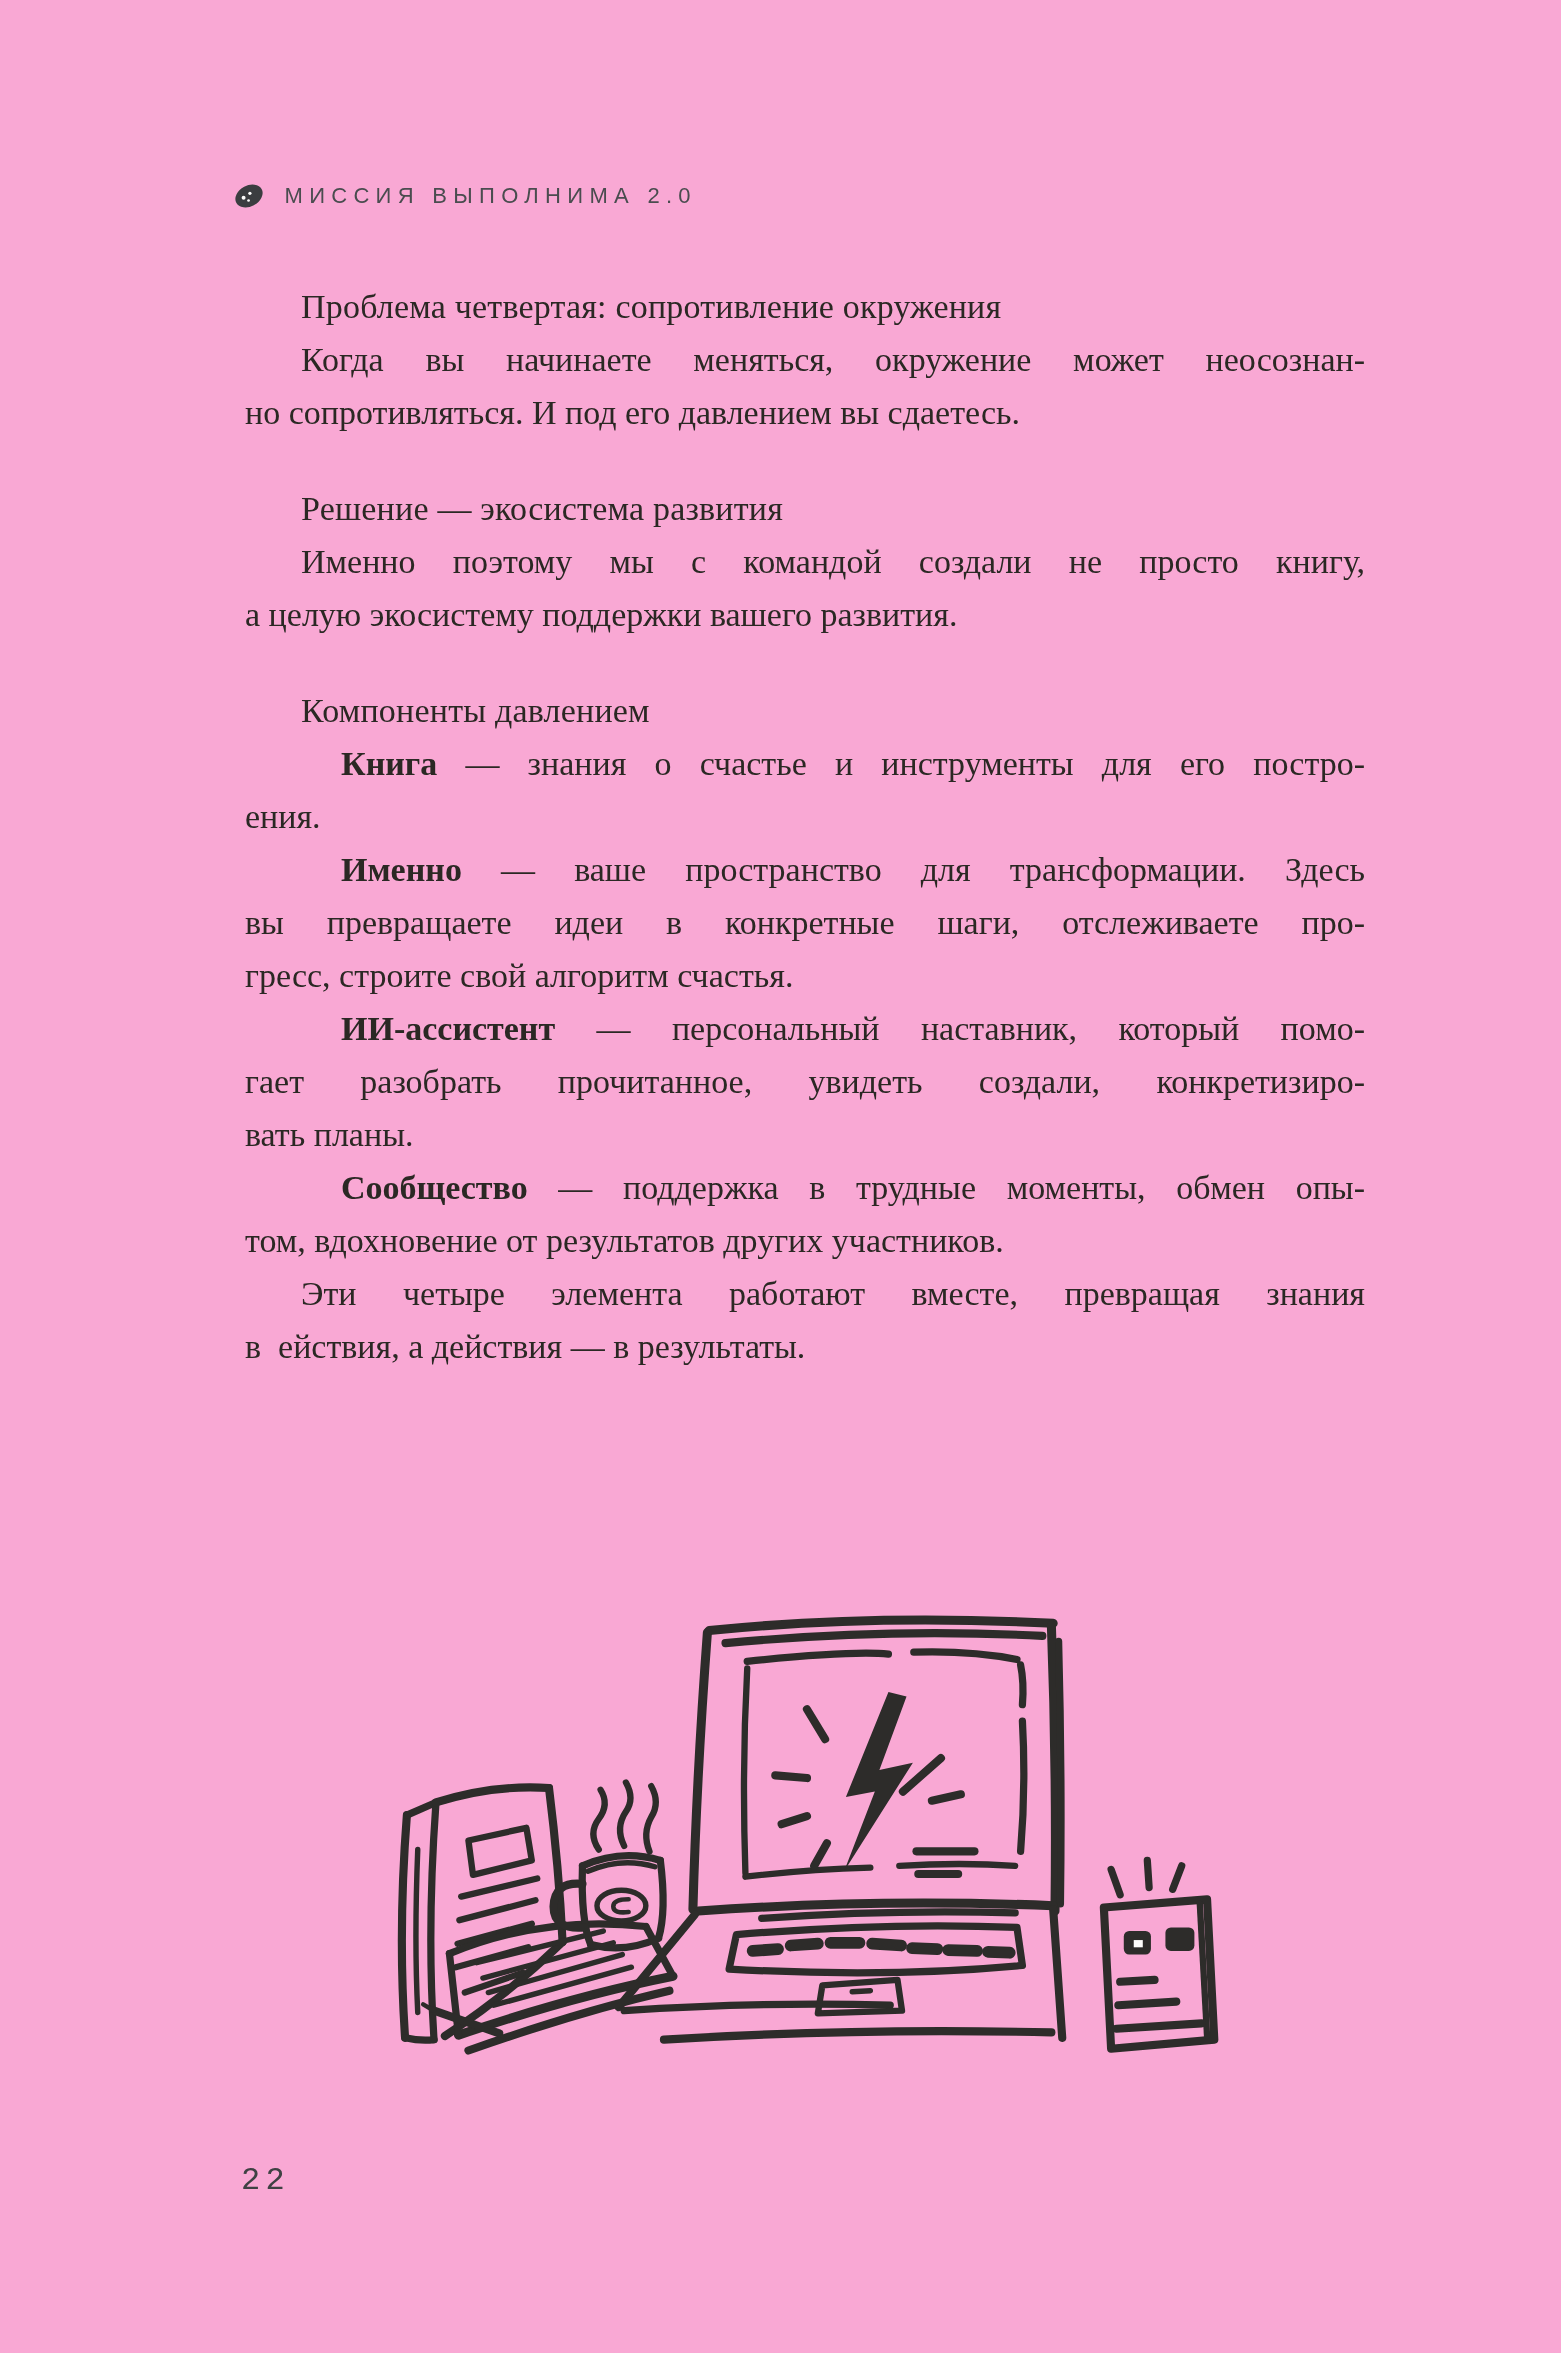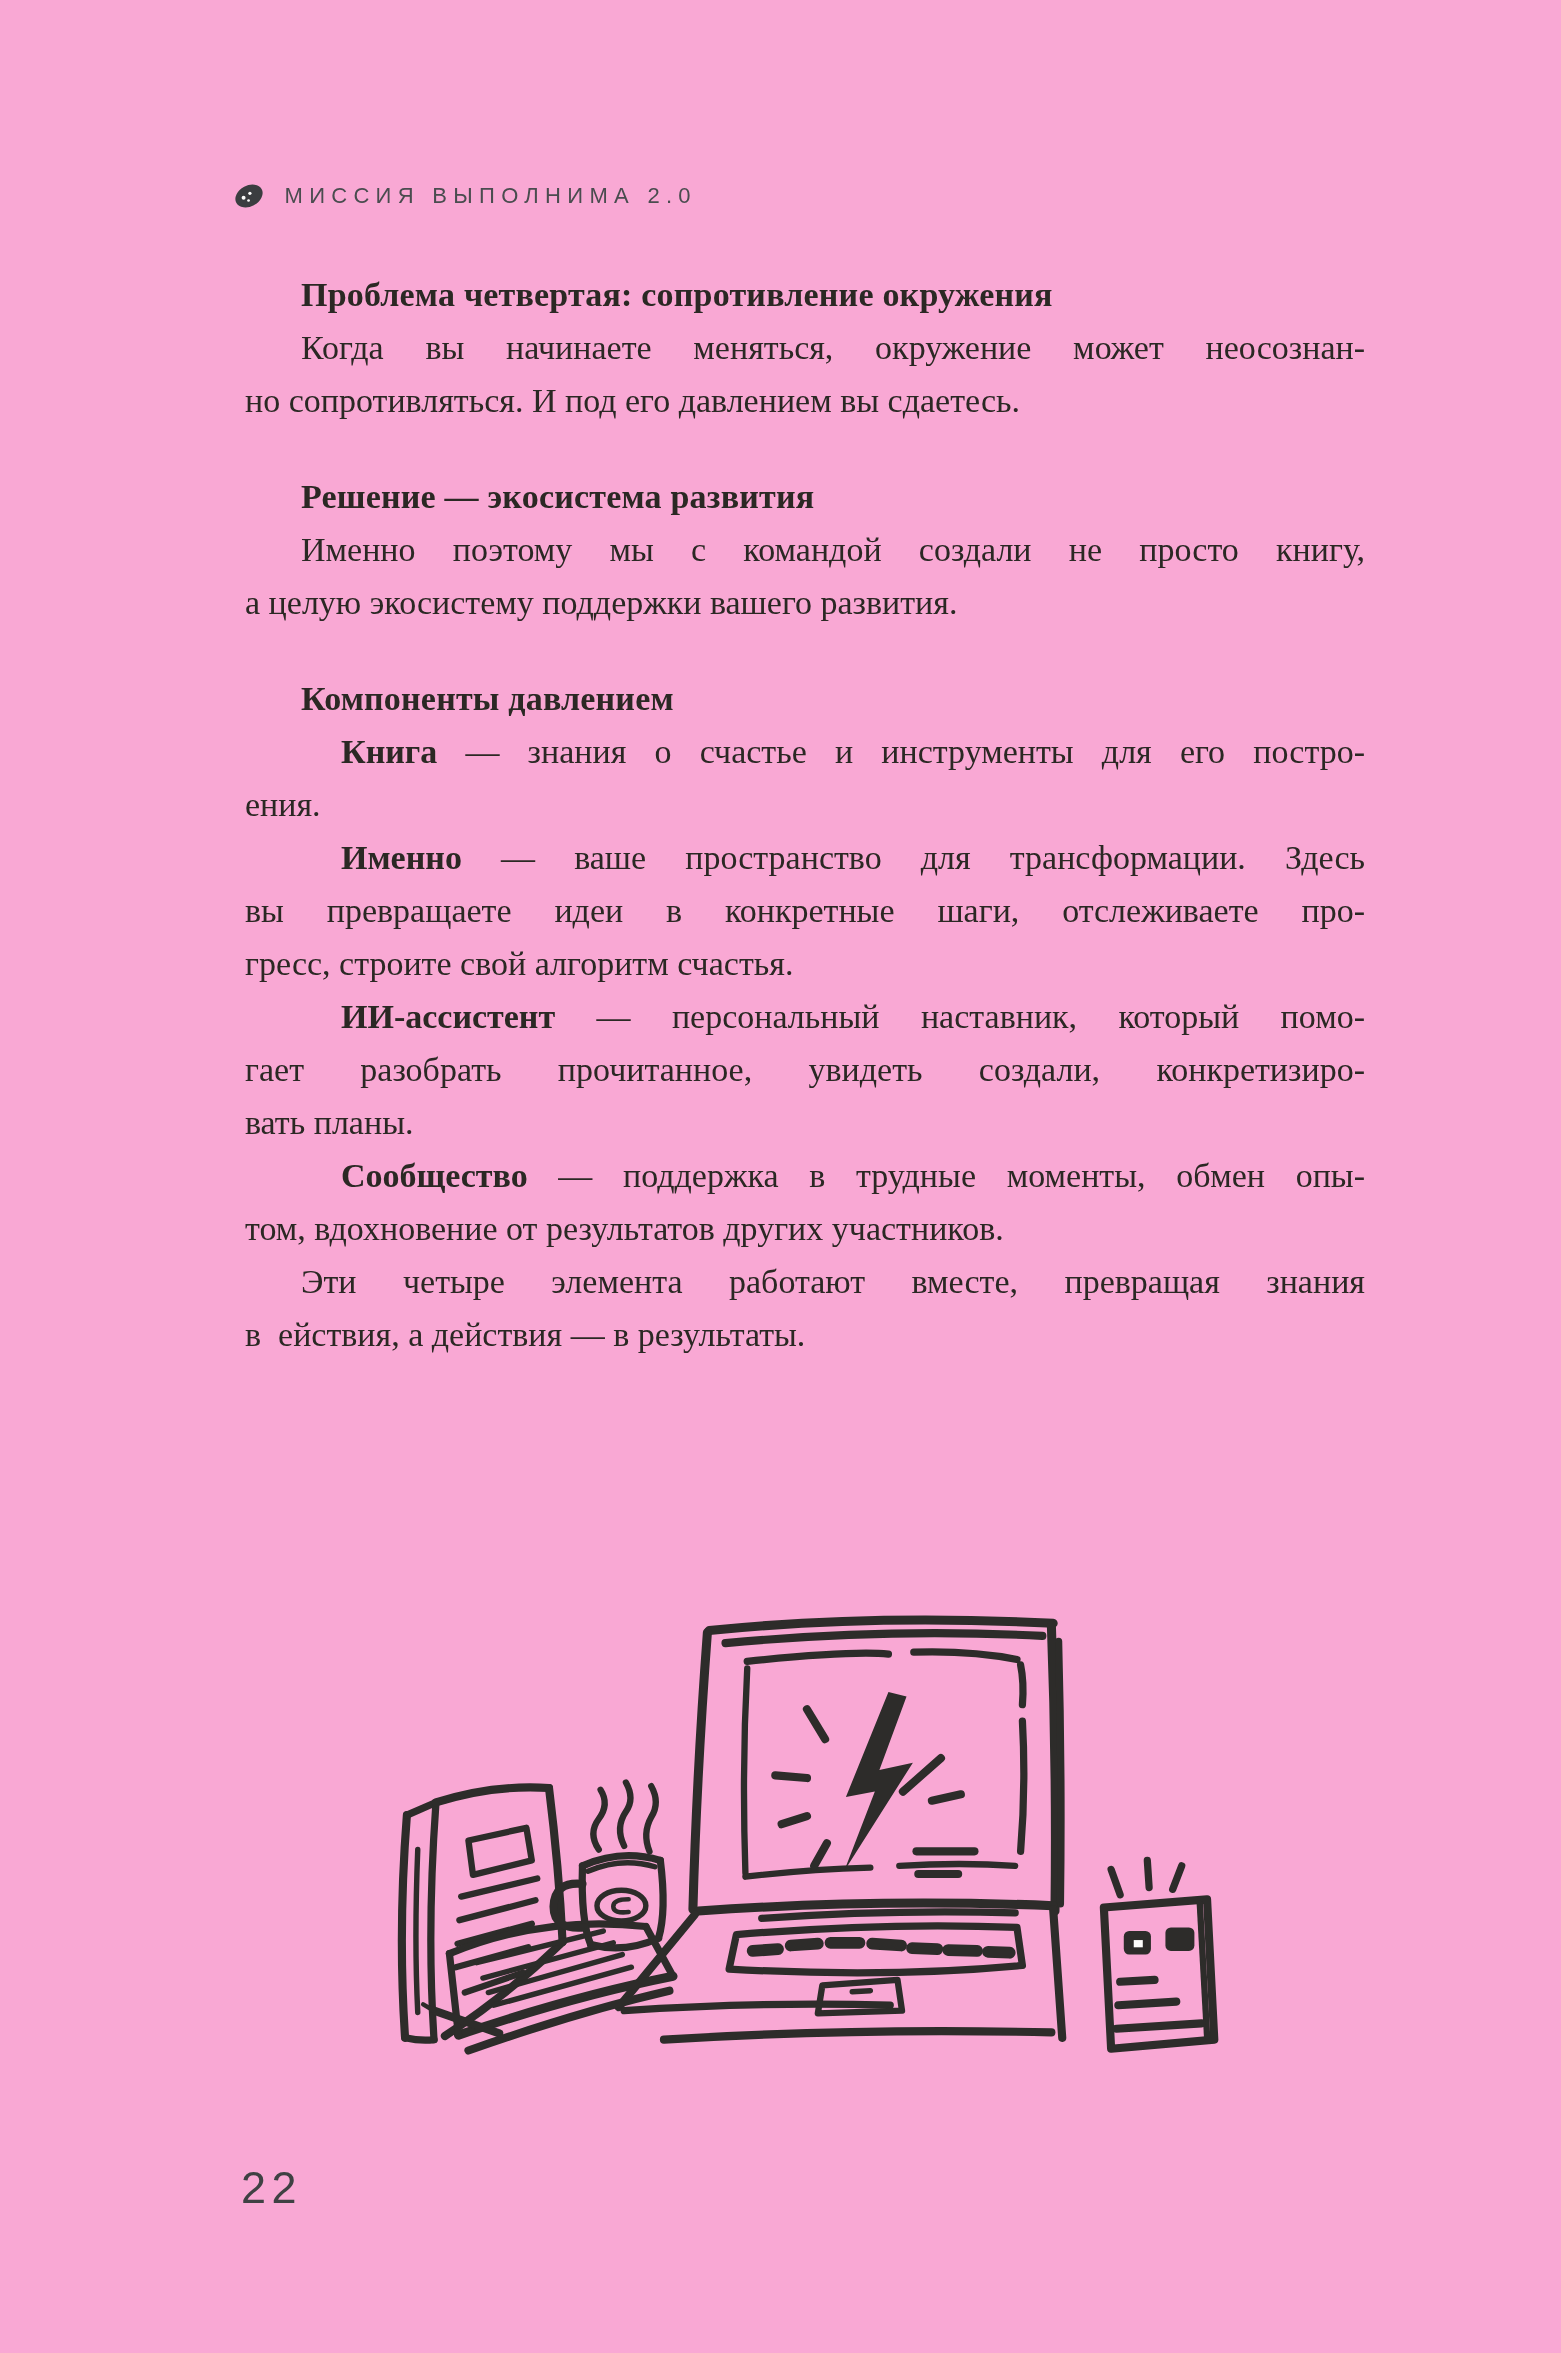--- a/index.html
+++ b/index.html
@@ -22,22 +22,23 @@
     white-space:nowrap;
   }
   .running-head svg{display:block;}
   
   .text-block{
     position:absolute;left:245px;top:268px;width:1120px;
   }
   .section{margin:0;}
   .section + .section{margin-top:43px;}
   .section-heading{
-    font-weight:700;font-size:36px;line-height:53px;
+    font-weight:400;font-size:36px;line-height:53px;
     letter-spacing:0.2px;
+    margin-top:12px;
   }
   .line{
     display:block;font-size:34px;line-height:53px;
     white-space:pre-wrap;text-align:justify;
   }
   .line.indent{padding-left:56px;}
   .line.fill{text-align-last:justify;}
   .line b{font-weight:700;margin-left:40px;}
   
   .illustration{
@@ -45,22 +46,22 @@
   }
   .illustration svg{display:block;width:100%;height:100%;}
   .sk{fill:none;stroke:#2d2c2a;stroke-linecap:round;stroke-linejoin:round;}
   .w10{stroke-width:10px;} .w9{stroke-width:9px;} .w8{stroke-width:8px;}
   .w7{stroke-width:7px;} .w6{stroke-width:6px;} .w5{stroke-width:5px;}
   .w13{stroke-width:13px;}
   .fills{fill:#2d2c2a;stroke:none;}
   
   .page-number{
     position:absolute;left:241px;top:2162px;
-    font-family:Liberation Sans, sans-serif;
-    font-size:45px;letter-spacing:5.4px;color:#3f4143;
+    font-family:Liberation Mono, monospace;
+    font-size:32px;letter-spacing:5.4px;color:#3f4143;
   }
 </style>
 </head>
 <body>
 
 <div id="page">
 
   <div class="running-head">
     <svg width="42" height="36" viewBox="0 0 46 40">
       <g transform="rotate(-28 23 20)">

